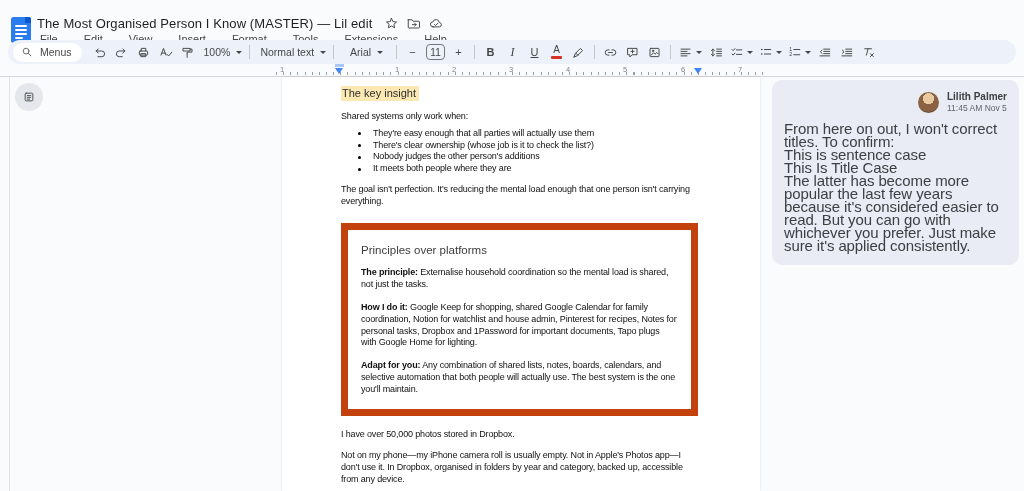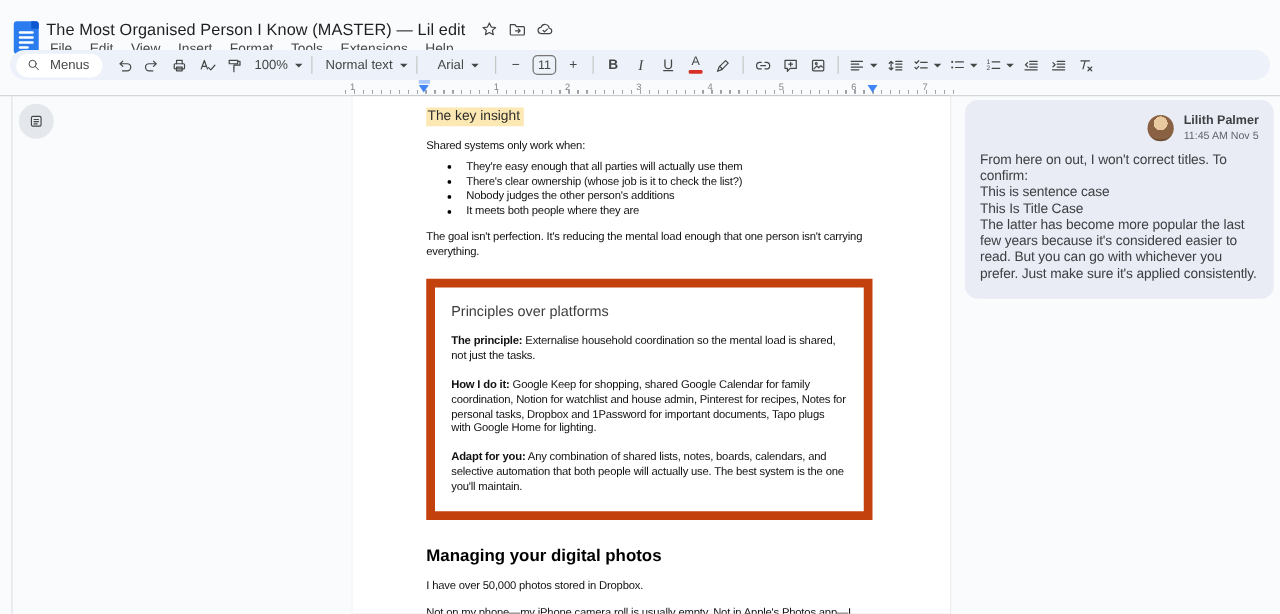--- a/index.html
+++ b/index.html
@@ -7,21 +7,21 @@
   body { font-family:"Liberation Sans", sans-serif; background:#f9fbfd; position:relative; color:#202124; }
 
   
   .topbar { position:absolute; left:0; top:0; width:1024px; height:40px;margin-top:10px; }
   .docs-logo { position:absolute; left:11px; top:7px; width:20px; height:26px; background:#2b7cee; border-radius:2.5px; }
   .docs-logo .fold { position:absolute; right:0; top:0; width:6px; height:6px; background:#0b57d0; border-radius:0 2.5px 0 0; }
   .docs-logo .l { position:absolute; left:4px; height:2px; background:#fff; border-radius:1px; }
   .titlerow { position:absolute; left:37px; top:6px; display:flex; align-items:center; gap:8px; }
   .doc-title { font-size:13px; font-weight:500; color:#1f1f1f; letter-spacing:.1px; white-space:nowrap; }
   .titleicons { display:flex; align-items:center; gap:7px; margin-left:4px; }
-  .menubar { position:absolute; left:34px; top:22px; display:flex; gap:2px; }
+  .menubar { position:absolute; left:34px; top:22px; display:flex; gap:14px; }
   .menubar .mi { font-size:11px; color:#444746; padding:1px 6px; border-radius:6px; cursor:default; }
 
   
   .toolbar { position:absolute; left:8px; top:40px; width:1008px; height:24px; background:#edf2fa; border-radius:12px;
              display:flex; align-items:center; padding:0 5px; gap:1px; }
   .menus-pill { display:flex; align-items:center; gap:7px; background:#fff; border-radius:12px; height:19px; padding:0 10px 0 8px; margin-right:6px; }
   .menus-pill span { font-size:10.5px; color:#444746; }
   .tbtn { display:flex; align-items:center; justify-content:center; min-width:21px; height:20px; border-radius:4px; padding:0 2px; }
   .tlabel { font-size:10.5px; color:#444746; padding:0 3px; white-space:nowrap; }
   .caret { width:0; height:0; border-left:3px solid transparent; border-right:3px solid transparent; border-top:3.5px solid #444746; margin-left:3px; }
@@ -69,21 +69,21 @@
   .p-ph1 { margin-top:13px; }
   .p-ph2 { margin-top:10px; }
 
   
   .comment-card { position:absolute; left:772px; top:80px; width:247px; background:#e9ecf4; border-radius:10px; padding:11px 12px 13px 12px; }
   .chead { display:flex; align-items:center; gap:8px;justify-content:flex-end; }
   .avatar { width:21px; height:21px; border-radius:50%; flex:none;
             background:radial-gradient(circle at 50% 32%, #e9c9a0 0 31%, #8a6243 32% 72%, #6e4e35 73%); }
   .cname { font-size:10px; font-weight:700; color:#3c4043; line-height:11px; }
   .ctime { font-size:8.5px; color:#5f6368; line-height:10px; margin-top:1px; }
-  .cbody { margin-top:9px; font-size:11px; letter-spacing:-0.1px; line-height:13px; color:#3c4043; }
+  .cbody { margin-top:9px; font-size:15px; letter-spacing:-0.1px; line-height:13px; color:#3c4043; }
 </style>
 </head>
 <body>
 
 <div class="topbar">
   <div class="docs-logo">
     <div class="fold"></div>
     <div class="l" style="top:8px;width:12px;"></div>
     <div class="l" style="top:12px;width:12px;"></div>
     <div class="l" style="top:16px;width:12px;"></div>
@@ -326,21 +326,20 @@
           <span>It meets both people where they are</span>
         </div>
     </div>
     <p class="p-goal">The goal isn't perfection. It's reducing the mental load enough that one person isn't carrying everything.</p>
     <div class="pbox">
       <div class="pbox-title">Principles over platforms</div>
       <p><b>The principle:</b><span> Externalise household coordination so the mental load is shared, not just the tasks.</span></p>
       <p><b>How I do it:</b><span> Google Keep for shopping, shared Google Calendar for family coordination, Notion for watchlist and house admin, Pinterest for recipes, Notes for personal tasks, Dropbox and 1Password for important documents, Tapo plugs with Google Home for lighting.</span></p>
       <p><b>Adapt for you:</b><span> Any combination of shared lists, notes, boards, calendars, and selective automation that both people will actually use. The best system is the one you'll maintain.</span></p>
     </div>
-    <div class="h-photos">Managing your digital photos</div>
     <p class="p-ph1">I have over 50,000 photos stored in Dropbox.</p>
     <p class="p-ph2">Not on my phone—my iPhone camera roll is usually empty. Not in Apple's Photos app—I don't use it. In Dropbox, organised in folders by year and category, backed up, accessible from any device.</p>
   </div>
 </div>
 
 <div class="comment-card">
   <div class="chead">
     <span class="avatar"></span>
     <span>
       <div class="cname">Lilith Palmer</div>

